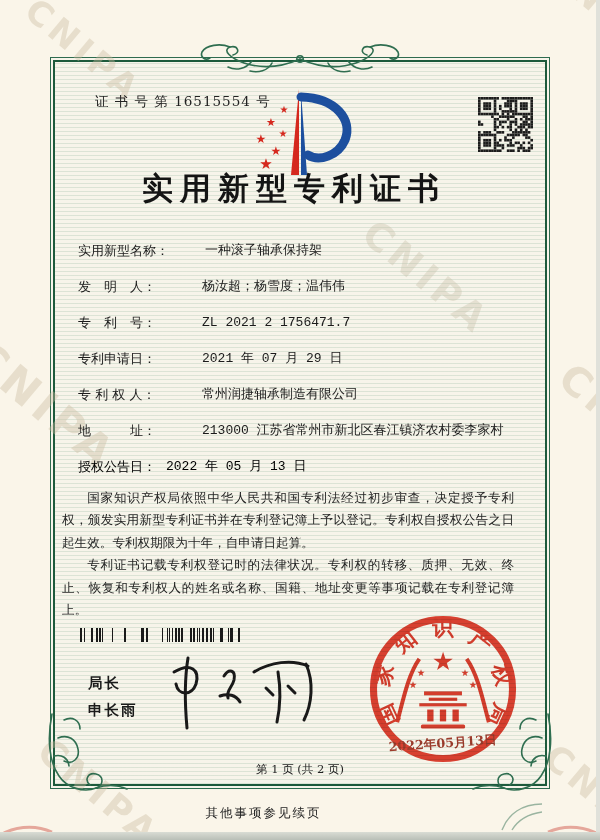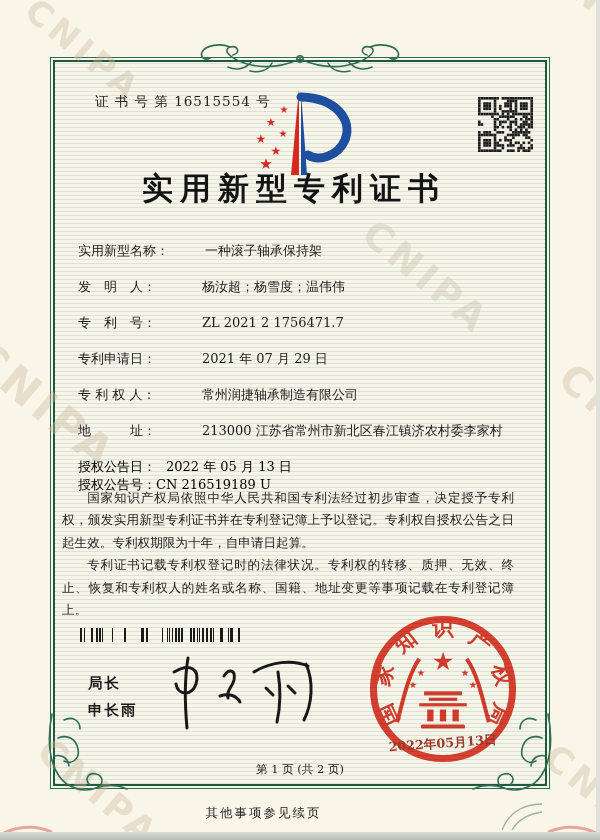--- a/index.html
+++ b/index.html
@@ -26,21 +26,21 @@
   .logo{position:absolute;left:238px;top:85px;width:124px;height:92px;z-index:2;}
   .qr{position:absolute;left:478px;top:97px;width:55px;height:55px;z-index:2;}
   .qr svg rect{fill:#1c1c1c;}
 
   .title{position:absolute;left:0;top:168px;width:588px;text-align:center;
       font-size:31px;font-weight:bold;color:#141414;letter-spacing:7px;z-index:2;}
 
   .fields{position:absolute;left:78px;top:242px;width:456px;z-index:2;}
   .frow{display:flex;font-size:13px;color:#1b1b1b;line-height:18px;margin-bottom:18px;gap:36px;}
   .flabel{flex:0 0 88px;white-space:nowrap;}
-  .fvalue{white-space:nowrap;}
+  .fvalue{white-space:nowrap;font-family:Liberation Mono, monospace;}
   .frow-double{display:flex;font-size:13px;color:#000000;line-height:18px;flex-direction:column;}
   .pair-left{display:flex;width:229px;}
   .pair-right{display:flex;}
 
   .bodytext{position:absolute;left:62px;top:487px;width:452px;z-index:2;
       font-size:12.6px;line-height:22.4px;color:#242424;text-align:justify;}
   .bodytext p{margin:0;text-indent:2em;}
 
   .barcode{position:absolute;left:80px;top:627px;width:164px;height:14px;z-index:2;}
   .barcode svg rect{fill:#1a1a1a;}
@@ -423,24 +423,20 @@
     </div>
     <div class="frow">
       <span class="flabel">地　　　址：</span>
       <span class="fvalue">213000 江苏省常州市新北区春江镇济农村委李家村</span>
     </div>
     <div class="frow-double">
       <span class="pair-left">
         <span class="flabel">授权公告日：</span>
         <span class="fvalue">2022 年 05 月 13 日</span>
       </span>
-      <span class="pair-right">
-        <span>授权公告号：</span>
-        <span class="fvalue">CN 216519189 U</span>
-      </span>
     </div>
   </div>
 
   <div class="bodytext">
     <p>国家知识产权局依照中华人民共和国专利法经过初步审查，决定授予专利权，颁发实用新型专利证书并在专利登记簿上予以登记。专利权自授权公告之日起生效。专利权期限为十年，自申请日起算。</p>
     <p>专利证书记载专利权登记时的法律状况。专利权的转移、质押、无效、终止、恢复和专利权人的姓名或名称、国籍、地址变更等事项记载在专利登记簿上。</p>
   </div>
 
   <div class="barcode">
     <svg width="164" height="14" viewBox="0 0 164 14">

